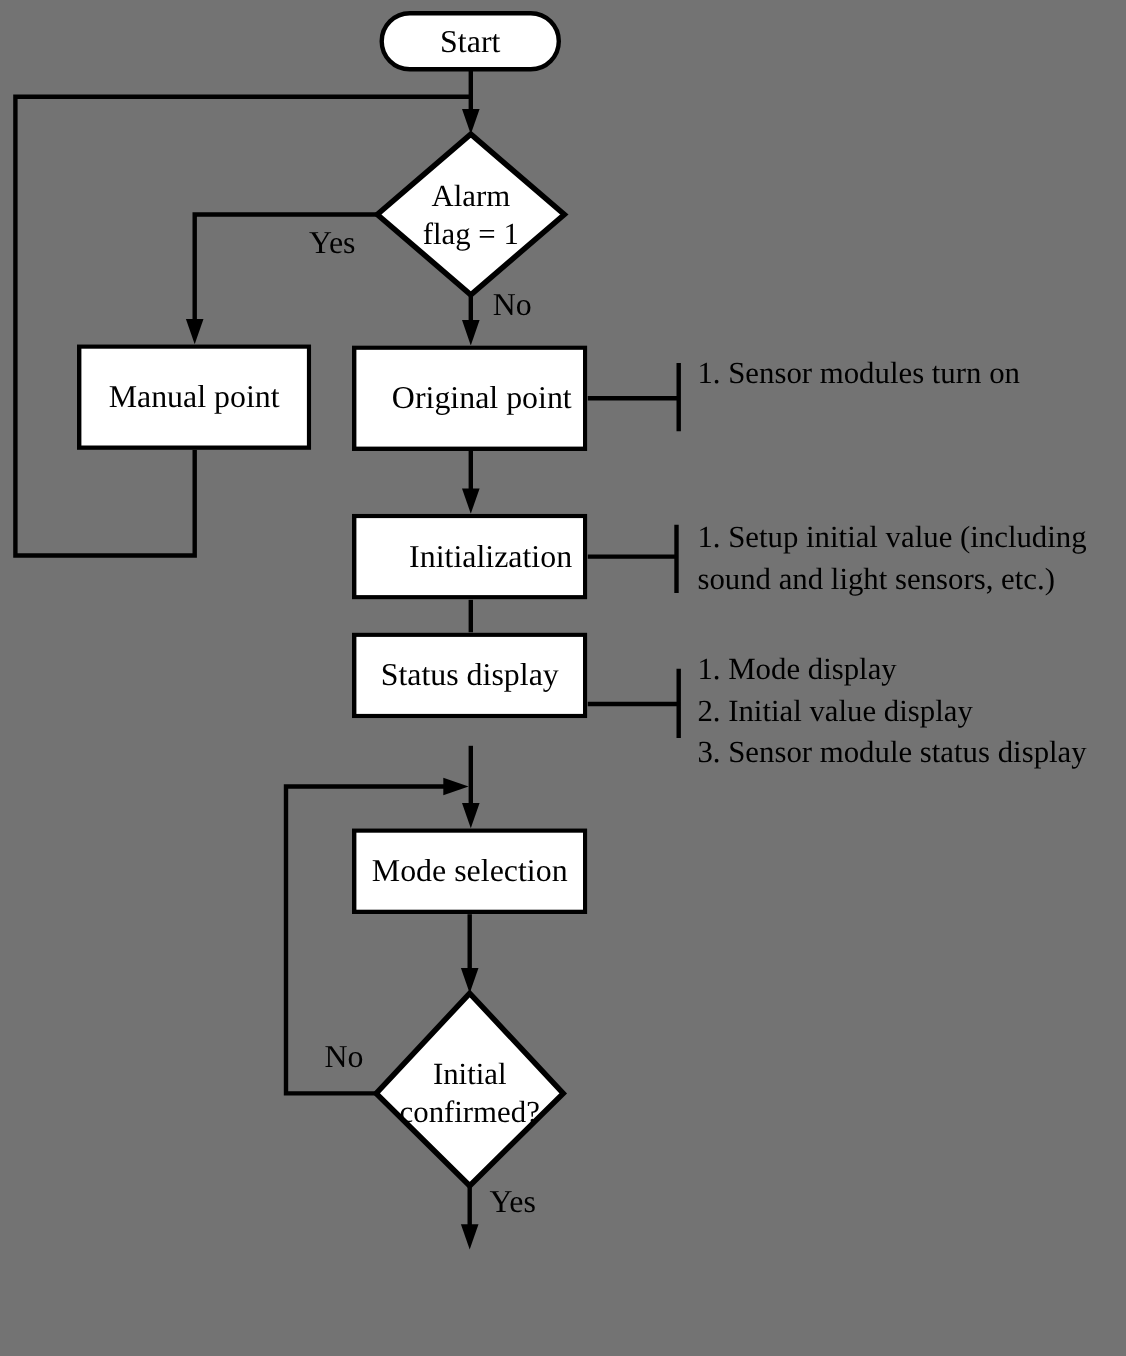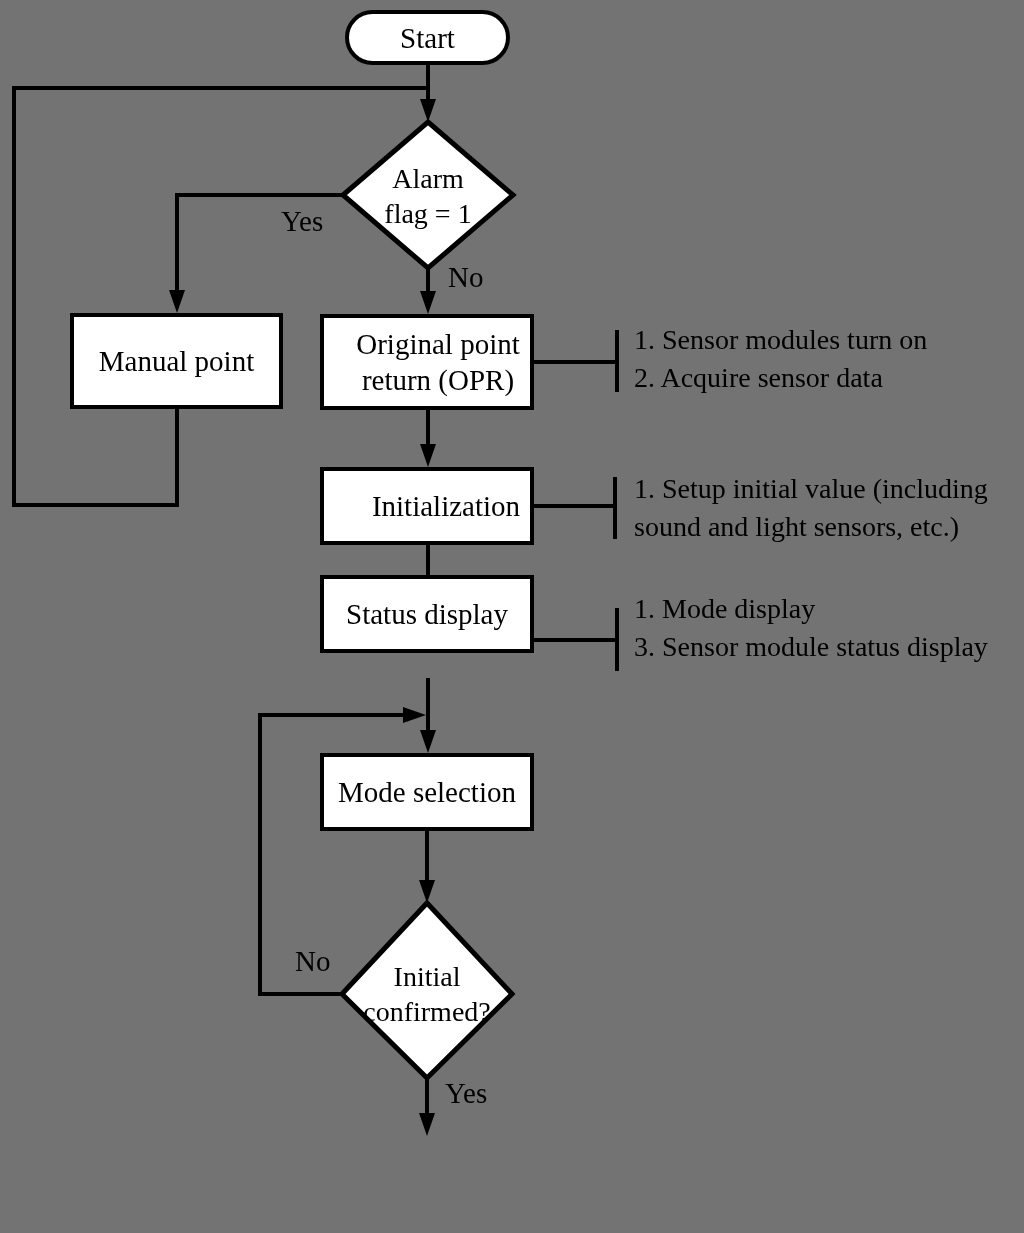--- a/index.html
+++ b/index.html
@@ -108,21 +108,20 @@
     <span>Alarm</span>
     <span>flag = 1</span>
   </div>
 
   <div class="node" style="left:70px; top:313px; width:213px; height:96px;">
     <span>Manual point</span>
   </div>
 
   <div class="node" style="left:320px; top:314px; width:214px; height:96px;padding-left:22px;">
     <span>Original point</span>
-    <span>return (OPR)</span>
   </div>
 
   <div class="node" style="left:320px; top:467px; width:214px; height:78px;padding-left:38px;">
     <span>Initialization</span>
   </div>
 
   <div class="node" style="left:320px; top:575px; width:214px; height:78px;">
     <span>Status display</span>
   </div>
 
@@ -136,26 +135,26 @@
   </div>
 
 
   <div class="edge-label" style="left:281px; top:206px;">Yes</div>
   <div class="edge-label" style="left:448px; top:262px;">No</div>
   <div class="edge-label" style="left:295px; top:946px;">No</div>
   <div class="edge-label" style="left:445px; top:1078px;">Yes</div>
 
   <div class="annotation" style="left:634px; top:321px;">
     <div>1. Sensor modules turn on</div>
-    <div>2. Acquire sensor data</div>
   </div>
 
   <div class="annotation" style="left:634px; top:470px;">
     <div>1. Setup initial value (including</div>
     <div>sound and light sensors, etc.)</div>
   </div>
 
   <div class="annotation" style="left:634px; top:590px;">
     <div>1. Mode display</div>
+    <div>2. Initial value display</div>
     <div>3. Sensor module status display</div>
   </div>
 
 </div>
 
 </body></html>

